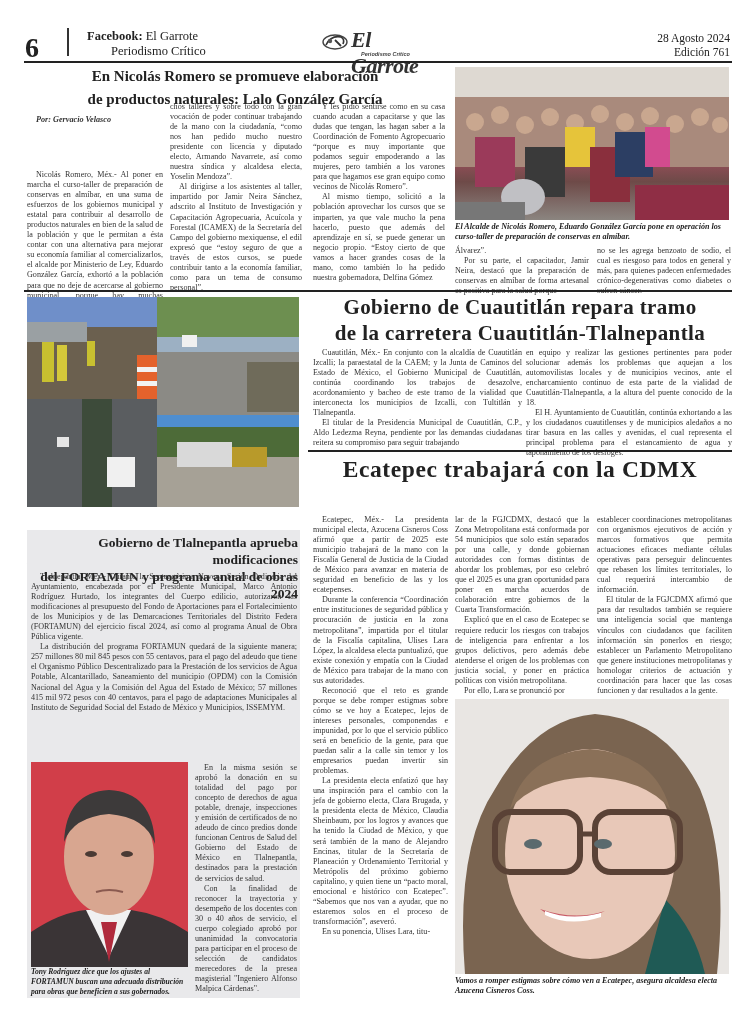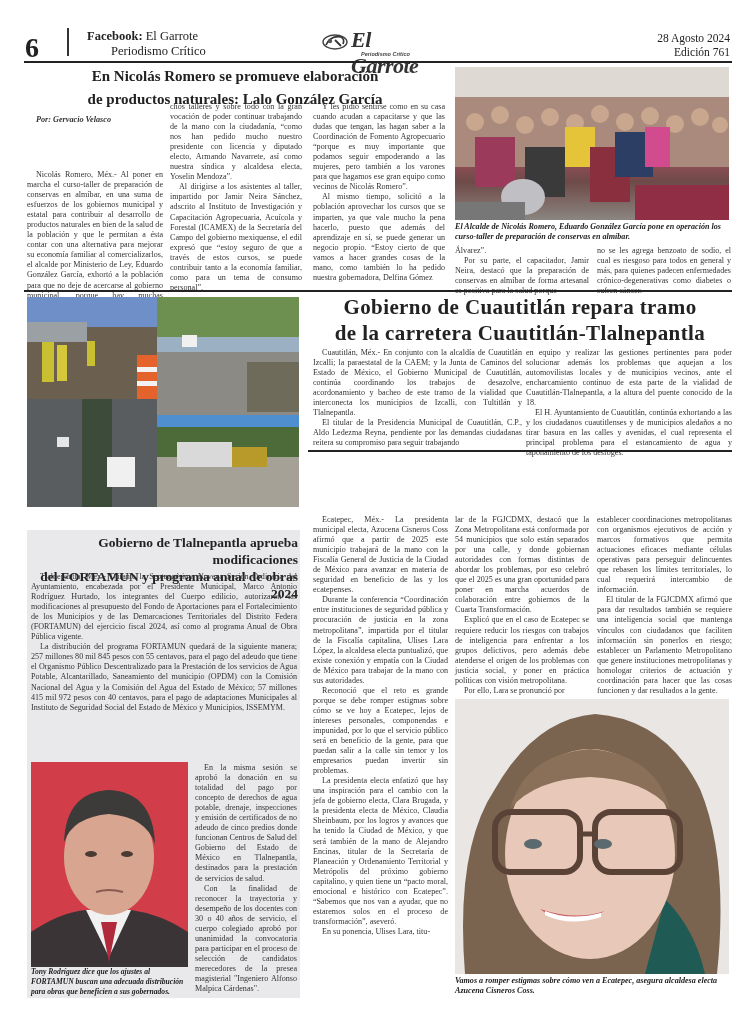--- a/index.html
+++ b/index.html
@@ -202,20 +202,21 @@
     <path d="M65 130 Q78 126 92 130" stroke="#8a5a50" stroke-width="2" fill="none"></path>
   </svg>
 </div>
 <div class="abs caption" id="a3-caption">Tony Rodríguez dice que los ajustes al FORTAMUN buscan una adecuada distribución para obras que beneficien a sus gobernados.</div>
 <div class="abs body-text" id="a3-col-side">
   <p>En la misma sesión se aprobó la donación en su totalidad del pago por concepto de derechos de agua potable, drenaje, inspecciones y emisión de certificados de no adeudo de cinco predios donde funcionan Centros de Salud del Gobierno del Estado de México en Tlalnepantla, destinados para la prestación de servicios de salud.</p>
   <p>Con la finalidad de reconocer la trayectoria y desempeño de los docentes con 30 o 40 años de servicio, el cuerpo colegiado aprobó por unanimidad la convocatoria para participar en el proceso de selección de candidatos merecedores de la presea magisterial "Ingeniero Alfonso Malpica Cárdenas".</p>
 </div>
 
 <div class="abs" id="a4-headline">
+  <div>Ecatepec trabajará con la CDMX</div>
 </div>
 <div class="abs body-text" id="a4-col1">
   <p>Ecatepec, Méx.- La presidenta municipal electa, Azucena Cisneros Coss afirmó que a partir de 2025 este municipio trabajará de la mano con la Fiscalía General de Justicia de la Ciudad de México para avanzar en materia de seguridad en beneficio de las y los ecatepenses.</p>
   <p>Durante la conferencia “Coordinación entre instituciones de seguridad pública y procuración de justicia en la zona metropolitana”, impartida por el titular de la Fiscalía capitalina, Ulises Lara López, la alcaldesa electa puntualizó, que existe conexión y empatía con la Ciudad de México para trabajar de la mano con sus autoridades.</p>
   <p>Reconoció que el reto es grande porque se debe romper estigmas sobre cómo se ve hoy a Ecatepec, lejos de intereses personales, componendas e impunidad, por lo que el servicio público será en beneficio de la gente, para que puedan salir a la calle sin temor y los empresarios puedan invertir sin problemas.</p>
   <p>La presidenta electa enfatizó que hay una inspiración para el cambio con la jefa de gobierno electa, Clara Brugada, y la presidenta electa de México, Claudia Sheinbaum, por los logros y avances que ha tenido la Ciudad de México, y que será también de la mano de Alejandro Encinas, titular de la Secretaría de Planeación y Ordenamiento Territorial y Metrópolis del próximo gobierno capitalino, y quien tiene un “pacto moral, emocional e histórico con Ecatepec”. “Sabemos que nos van a ayudar, que no estaremos solos en el proceso de transformación”, aseveró.</p>
   <p>En su ponencia, Ulises Lara, titu-</p>
 </div>
 <div class="abs body-text" id="a4-col2">
   <p style="text-indent:0">lar de la FGJCDMX, destacó que la Zona Metropolitana está conformada por 54 municipios que solo están separados por una calle, y donde gobiernan autoridades con formas distintas de abordar los problemas, por eso celebró que el 2025 es una gran oportunidad para poner en marcha acuerdos de colaboración entre gobiernos de la Cuarta Transformación.</p>

